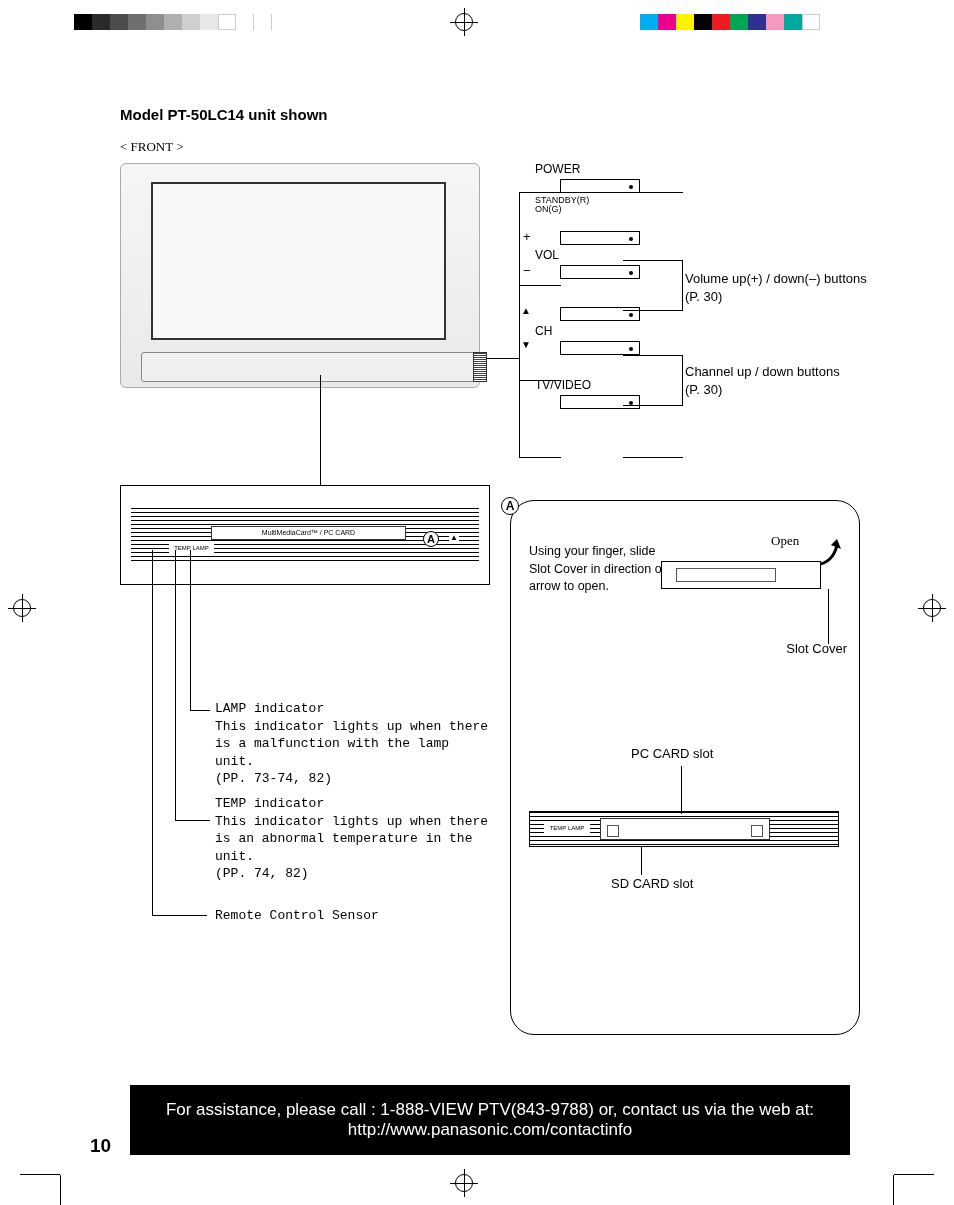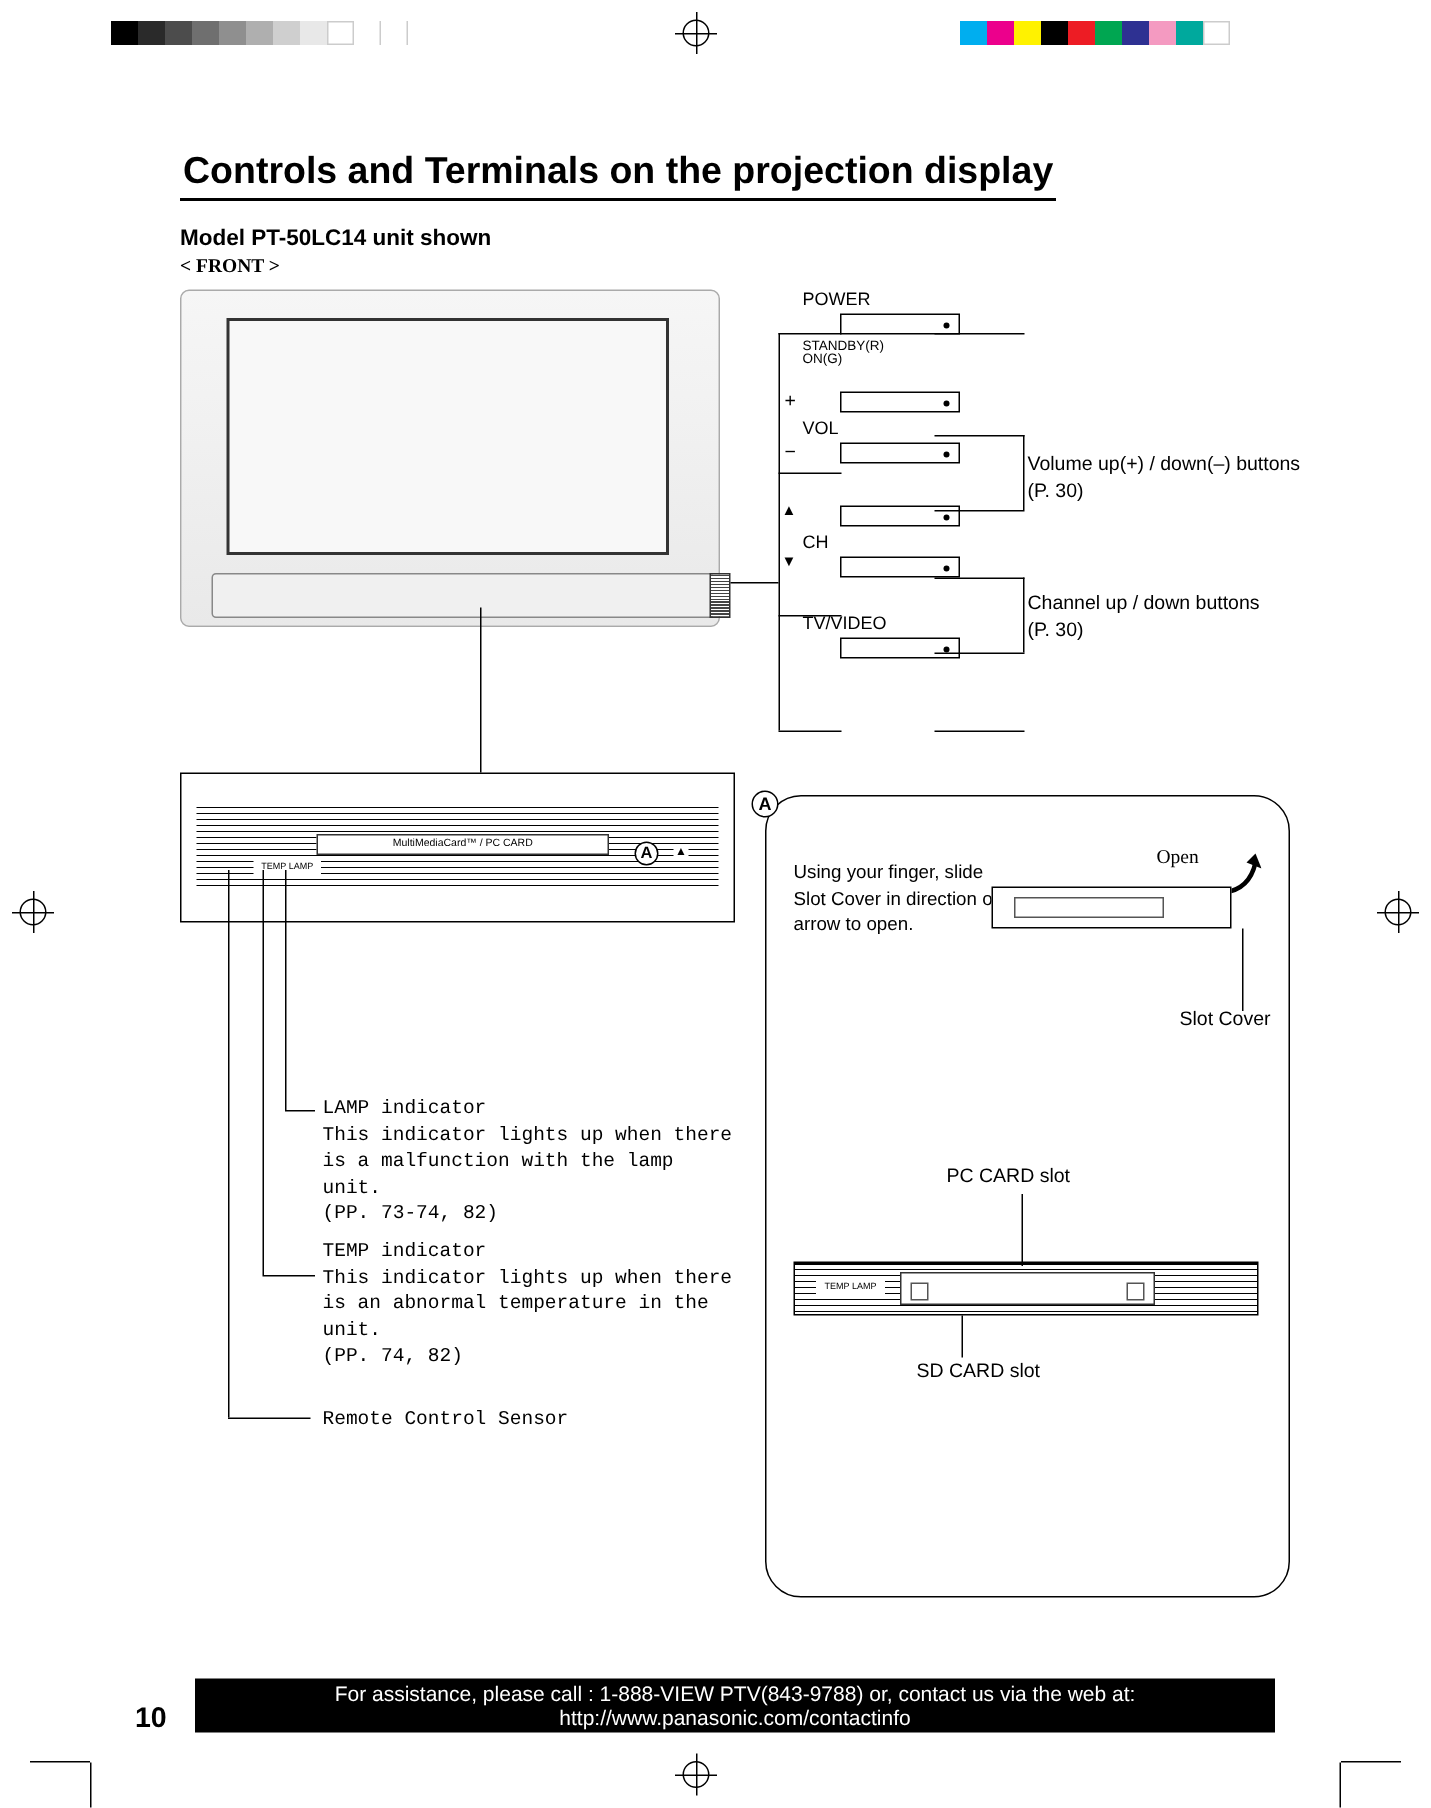--- a/index.html
+++ b/index.html
@@ -15,21 +15,21 @@
   .color-bars { position: absolute; top: 14px; left: 0; width: 100%; height: 16px; }
   .bar { position: absolute; top: 0; height: 16px; }
   .reg-mark { position: absolute; width: 28px; height: 28px; }
   .reg-mark .circ { position:absolute; width:18px; height:18px; border:1px solid #000; border-radius:50%; left:5px; top:5px;}
   .reg-mark .h { position:absolute; width:28px; height:1px; background:#000; top:14px;}
   .reg-mark .v { position:absolute; width:1px; height:28px; background:#000; left:14px;}
   .page { position: absolute; left: 120px; top: 100px; width: 740px; }
   .section-title { font-family: Arial, sans-serif; font-weight: bold; font-size: 22px; font-style: italic; border-bottom: 1px solid #000; padding-bottom: 4px; margin-bottom: 12px;}
   .main-title { font-family: Arial, sans-serif; font-weight: bold; font-size: 25px; border-bottom: 2px solid #000; display:inline-block; padding: 0 2px 3px 2px; margin-bottom: 10px;}
   .model { font-weight: bold; font-size: 15px; margin-top:6px;}
-  .front-label { font-family: "Times New Roman", serif; font-size: 13px; margin-top:2px;font-weight:bold;}
+  .front-label { font-family: "Times New Roman", serif; font-size: 13px; margin-top:16px;}
   .diagram-area { position: relative; width: 740px; height: 880px; }
   .tv-unit { position:absolute; left:0; top:8px; width:360px; height:225px; border:1.5px solid #aaa; border-radius:6px; background:linear-gradient(#f6f6f6,#e9e9e9);}
   .tv-screen { position:absolute; left:30px; top:18px; width:295px; height:158px; background:#f8f8f8; border:2px solid #333;}
   .tv-base { position:absolute; left:20px; top:188px; width:335px; height:30px; border:1px solid #888; background:#f0f0f0; border-radius:3px;}
   .tv-side { position:absolute; right:-8px; top:188px; width:14px; height:30px; background:repeating-linear-gradient(#444 0 1px,#fff 1px 2px); border:1px solid #333;}
   .front-box { position:absolute; left:0; top:330px; width:370px; height:100px; border:1px solid #000;}
   .front-box-inner { position:absolute; left:10px; top:22px; right:10px; height:56px; background:repeating-linear-gradient(#000 0 1px, transparent 1px 4px);}
   .front-slot { position:absolute; left:80px; top:18px; width:195px; height:14px; background:#fff; border:1px solid #333; font-size:7px; text-align:center; line-height:12px;}
   .front-temp-lamp { position:absolute; left:38px; top:36px; width:45px; height:10px; background:#fff; font-size:6px; text-align:center; line-height:9px;}
   .circ-a { position:absolute; right:40px; top:23px; width:16px; height:16px; border-radius:50%; background:#fff; border:1.5px solid #000; text-align:center; font-size:11px; font-weight:bold; line-height:15px;}
@@ -53,21 +53,21 @@
   .slot-open-text { font-size:12.5px; line-height:1.4; width:140px;}
   .slot-cover-lbl { position:absolute; right:12px; top:140px; font-size:13px;}
   .detail-panel { position:absolute; left:18px; top:310px; width:310px; height:36px; background:repeating-linear-gradient(#000 0 1px, transparent 1px 4px); border:1px solid #000;}
   .detail-panel .strip { position:absolute; left:70px; top:6px; width:170px; height:22px; background:#fff; border:1px solid #333;}
   .detail-panel .tl { position:absolute; left:14px; top:12px; width:46px; height:10px; background:#fff; font-size:6px; text-align:center; line-height:9px;}
   .detail-panel .strip::before{content:""; position:absolute; left:6px; top:6px; width:10px;height:10px;border:1px solid #555;}
   .detail-panel .strip::after{content:""; position:absolute; right:6px; top:6px; width:10px;height:10px;border:1px solid #555;}
   .pc-card-lbl { position:absolute; left:120px; top:245px; font-size:13px; width:120px;}
   .sd-card-lbl { position:absolute; left:100px; top:375px; font-size:13px; width:120px;}
   .page-num { position:absolute; left:90px; bottom:48px; font-size:19px; font-weight:bold;}
-  .footer-bar { position:absolute; left:130px; bottom:50px; width:720px; background:#000; color:#fff; font-size:14px; padding:2px 8px; text-align:center;}
+  .footer-bar { position:absolute; left:130px; bottom:50px; width:720px; background:#000; color:#fff; font-size:17px; padding:15px 8px; text-align:center;}
 </style>
 </head>
 <body>
 
 <div class="color-bars">
   <div class="bar" style="left:74px;width:18px;background:#000"></div>
   <div class="bar" style="left:92px;width:18px;background:#2a2a2a"></div>
   <div class="bar" style="left:110px;width:18px;background:#4c4c4c"></div>
   <div class="bar" style="left:128px;width:18px;background:#6f6f6f"></div>
   <div class="bar" style="left:146px;width:18px;background:#8f8f8f"></div>
@@ -109,21 +109,20 @@
     <div class="h"></div>
     <div class="v"></div>
   </div>
 
 <div style="position:absolute;bottom:30px;left:20px;width:40px;height:1px;background:#000"></div>
 <div style="position:absolute;bottom:0px;left:60px;width:1px;height:30px;background:#000"></div>
 <div style="position:absolute;bottom:30px;right:20px;width:40px;height:1px;background:#000"></div>
 <div style="position:absolute;bottom:0px;right:60px;width:1px;height:30px;background:#000"></div>
 
 <div class="page">
-  <div><span class="main-title">Controls and Terminals on the projection display</span></div>
   <div class="model">Model PT-50LC14 unit shown</div>
   <div class="front-label">&lt; FRONT &gt;</div>
 
   <div class="diagram-area">
 
     <div class="tv-unit">
       <div class="tv-screen"></div>
       <div class="tv-base"></div>
       <div class="tv-side"></div>
     </div>

